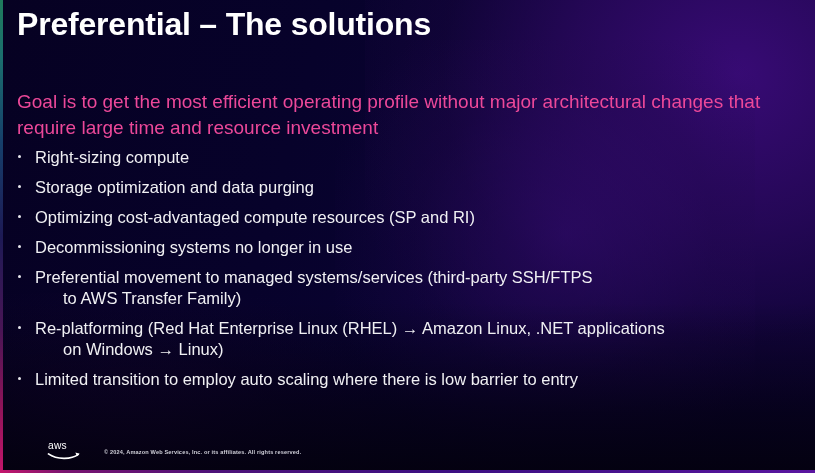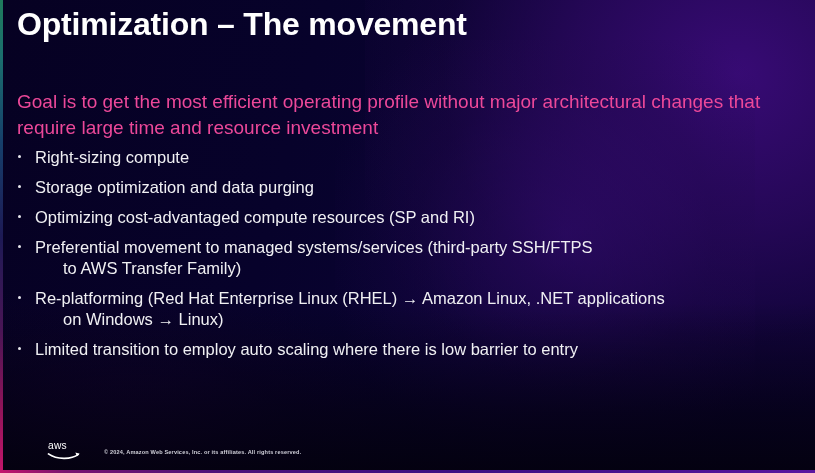--- a/index.html
+++ b/index.html
@@ -199,41 +199,45 @@
   <div class="bg-glow-right"></div>
   <div class="bg-glow-mid"></div>
   <div class="bg-glow-bottomleft"></div>
   <div class="bg-dark-bottom"></div>
 
   <div class="edge-left"></div>
   <div class="edge-bottom"></div>
 
   <div class="content">
 
-    <div class="title">Optimization – The movement</div>
+    <div class="title">Preferential – The solutions</div>
 
     <div class="intro">Goal is to get the most efficient operating profile without major architectural changes that require large time and resource investment</div>
 
     <div class="bullets">
 
       <div class="bullet">
         <span class="dot"></span>
         <span>Right-sizing compute</span>
       </div>
 
       <div class="bullet">
         <span class="dot"></span>
         <span>Storage optimization and data purging</span>
       </div>
 
       <div class="bullet">
         <span class="dot"></span>
         <span>Optimizing cost-advantaged compute resources (SP and RI)</span>
       </div>
 
+      <div class="bullet">
+        <span class="dot"></span>
+        <span>Decommissioning systems no longer in use</span>
+      </div>
 
 
       <div class="bullet">
         <span class="dot"></span>
         <span>Preferential movement to managed systems/services (third-party SSH/FTPS</span>
         <span class="line2">to AWS Transfer Family)</span>
       </div>
 
       <div class="bullet">
         <span class="dot"></span>

